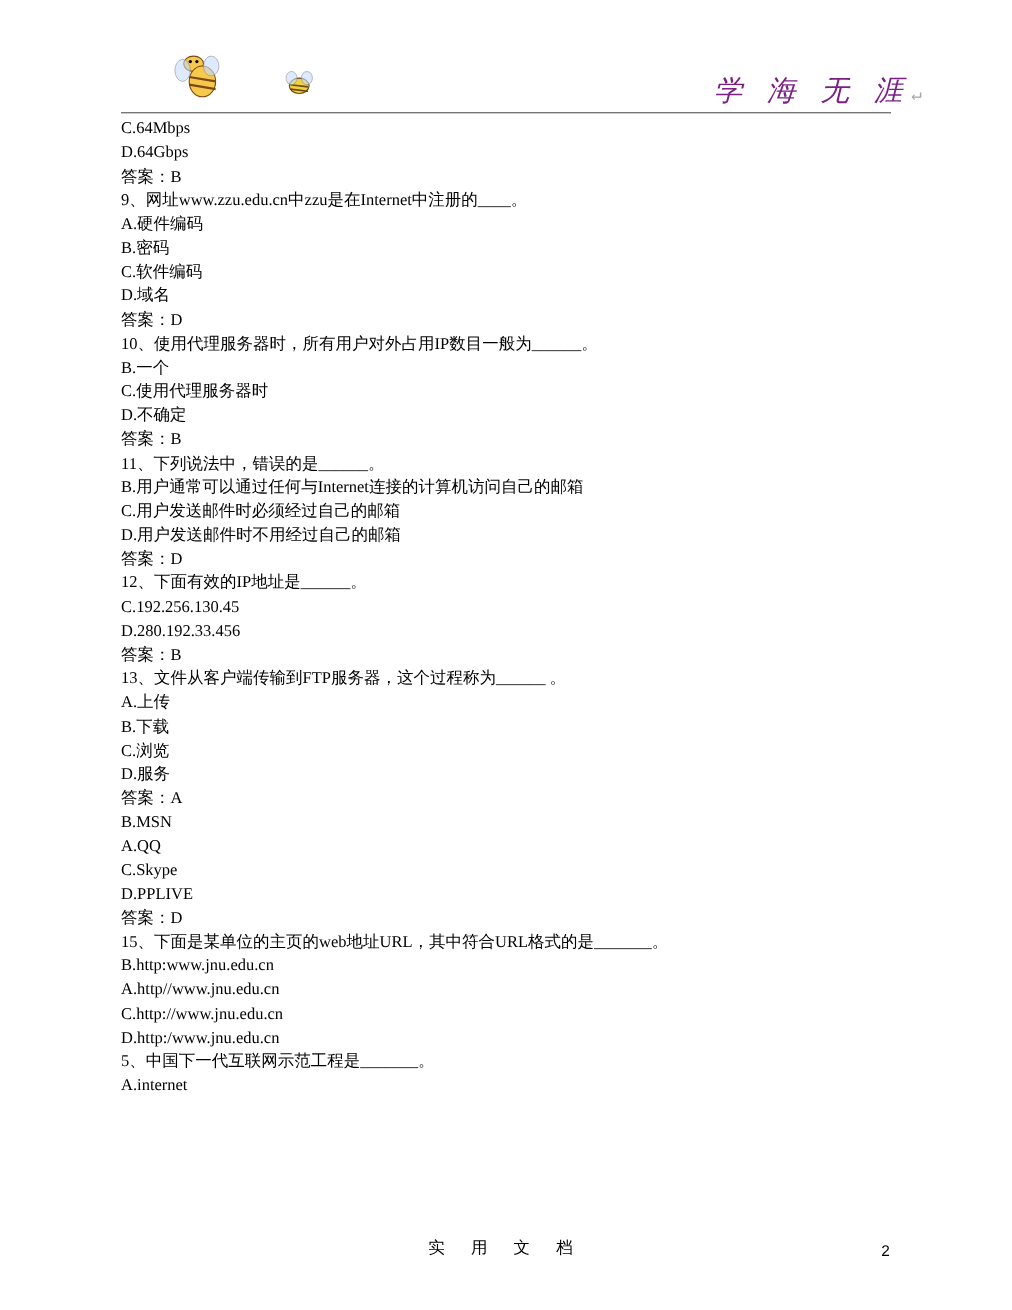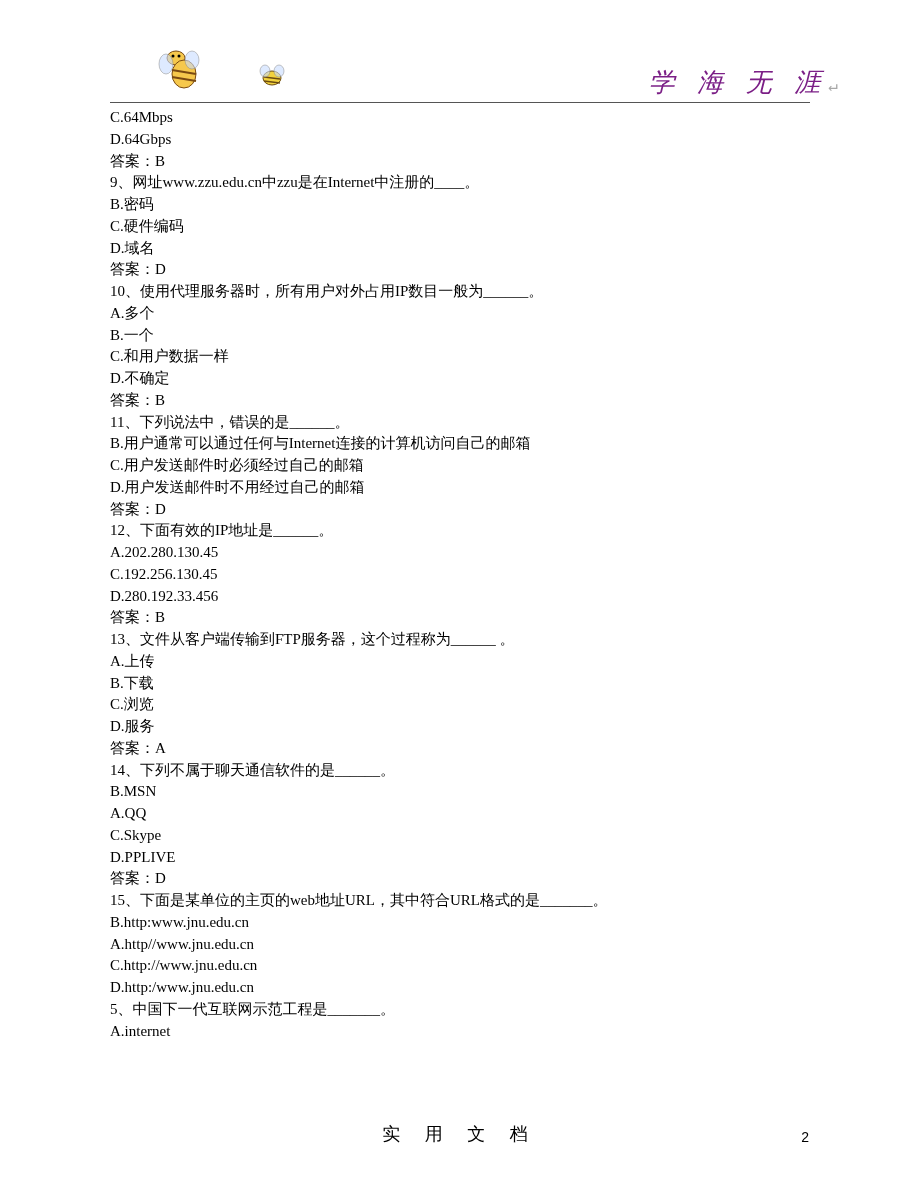--- a/index.html
+++ b/index.html
@@ -62,21 +62,21 @@
   .line {
     white-space: pre;
   }
   .footer {
     position: absolute;
     bottom: 44px;
     left: 0;
     width: 920px;
     text-align: center;
     font-family: "SimSun", serif;
-    font-size: 18px;
+    font-size: 15px;
     letter-spacing: 10px;
   }
   .page-num {
     position: absolute;
     bottom: 44px;
     right: 111px;
     font-family: Arial, sans-serif;
     font-size: 14px;
     color: #000;
     letter-spacing: 0;
@@ -108,47 +108,45 @@
     <div class="slogan">
       <span>学 海 无 涯</span><span class="tail">↵</span>
     </div>
   </div>
 
   <div class="content" id="content">
       <div class="line">C.64Mbps</div>
       <div class="line">D.64Gbps</div>
       <div class="line">答案：B</div>
       <div class="line">9、网址www.zzu.edu.cn中zzu是在Internet中注册的____。</div>
+      <div class="line">A.硬件编码</div>
       <div class="line">B.密码</div>
-      <div class="line">C.硬件编码</div>
+      <div class="line">C.软件编码</div>
       <div class="line">D.域名</div>
       <div class="line">答案：D</div>
       <div class="line">10、使用代理服务器时，所有用户对外占用IP数目一般为______。</div>
-      <div class="line">A.多个</div>
       <div class="line">B.一个</div>
-      <div class="line">C.和用户数据一样</div>
+      <div class="line">C.使用代理服务器时</div>
       <div class="line">D.不确定</div>
       <div class="line">答案：B</div>
       <div class="line">11、下列说法中，错误的是______。</div>
       <div class="line">B.用户通常可以通过任何与Internet连接的计算机访问自己的邮箱</div>
       <div class="line">C.用户发送邮件时必须经过自己的邮箱</div>
       <div class="line">D.用户发送邮件时不用经过自己的邮箱</div>
       <div class="line">答案：D</div>
       <div class="line">12、下面有效的IP地址是______。</div>
-      <div class="line">A.202.280.130.45</div>
       <div class="line">C.192.256.130.45</div>
       <div class="line">D.280.192.33.456</div>
       <div class="line">答案：B</div>
       <div class="line">13、文件从客户端传输到FTP服务器，这个过程称为______ 。</div>
       <div class="line">A.上传</div>
       <div class="line">B.下载</div>
       <div class="line">C.浏览</div>
       <div class="line">D.服务</div>
       <div class="line">答案：A</div>
-      <div class="line">14、下列不属于聊天通信软件的是______。</div>
       <div class="line">B.MSN</div>
       <div class="line">A.QQ</div>
       <div class="line">C.Skype</div>
       <div class="line">D.PPLIVE</div>
       <div class="line">答案：D</div>
       <div class="line">15、下面是某单位的主页的web地址URL，其中符合URL格式的是_______。</div>
       <div class="line">B.http:www.jnu.edu.cn</div>
       <div class="line">A.http//www.jnu.edu.cn</div>
       <div class="line">C.http://www.jnu.edu.cn</div>
       <div class="line">D.http:/www.jnu.edu.cn</div>

